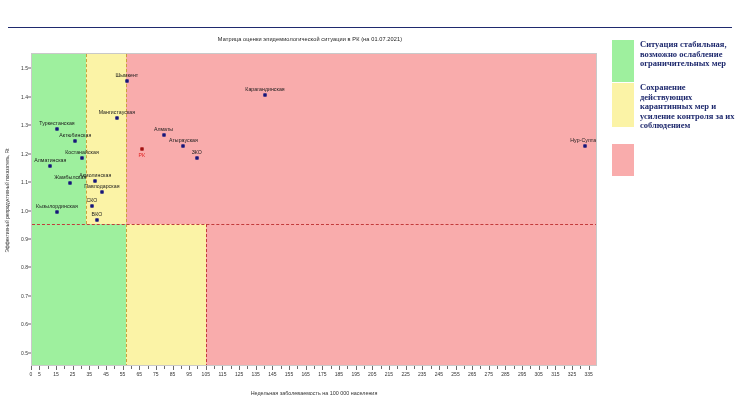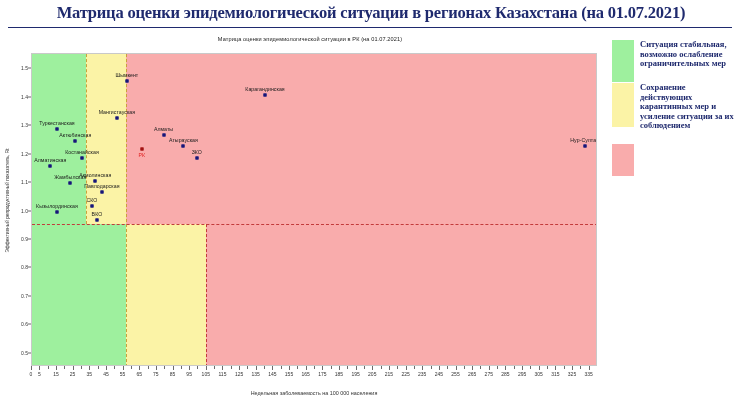--- a/index.html
+++ b/index.html
@@ -60,21 +60,20 @@
   .leg-txt{font-family:"Liberation Serif",serif;font-weight:bold;font-size:8.5px;
     color:#1f2a6e;line-height:9.6px;}
   .leg-txt.pink-txt{padding-top:20px;padding-left:4px;}
 </style>
 </head>
 <body>
 
 <div id="page">
 
   <div class="title-bar">
-    <div class="title-text">Матрица оценки эпидемиологической ситуации в регионах Казахстана (на 01.07.2021)</div>
     <div class="title-rule"></div>
   </div>
 
   <div class="chart-title">Матрица оценки эпидемиологической ситуации в РК (на 01.07.2021)</div>
 
   <div class="yaxis">
     <div class="ytitle">Эффективный репродуктивный показатель, Rt</div>
   <div class="ytickmark" style="top: 299.773px;"></div>
       <div class="ytick" style="top: 299.773px;">0.5</div>
       <div class="ytickmark" style="top: 271.318px;"></div>
@@ -257,20 +256,20 @@
     </div>
   <div class="xtitle">Недельная заболеваемость на 100 000 населения</div>
 
   <div class="legend">
     <div class="leg-row">
       <div class="sw green"></div>
       <div class="leg-txt">Ситуация стабильная, возможно ослабление ограничительных мер</div>
     </div>
     <div class="leg-row">
       <div class="sw yellow"></div>
-      <div class="leg-txt">Сохранение действующих карантинных мер и усиление ситуации за их соблюдением</div>
+      <div class="leg-txt">Сохранение действующих карантинных мер и усиление контроля за их соблюдением</div>
     </div>
     <div class="leg-row">
       <div class="sw pink"></div>
     </div>
   </div>
 
 </div>
 
 </body></html>

